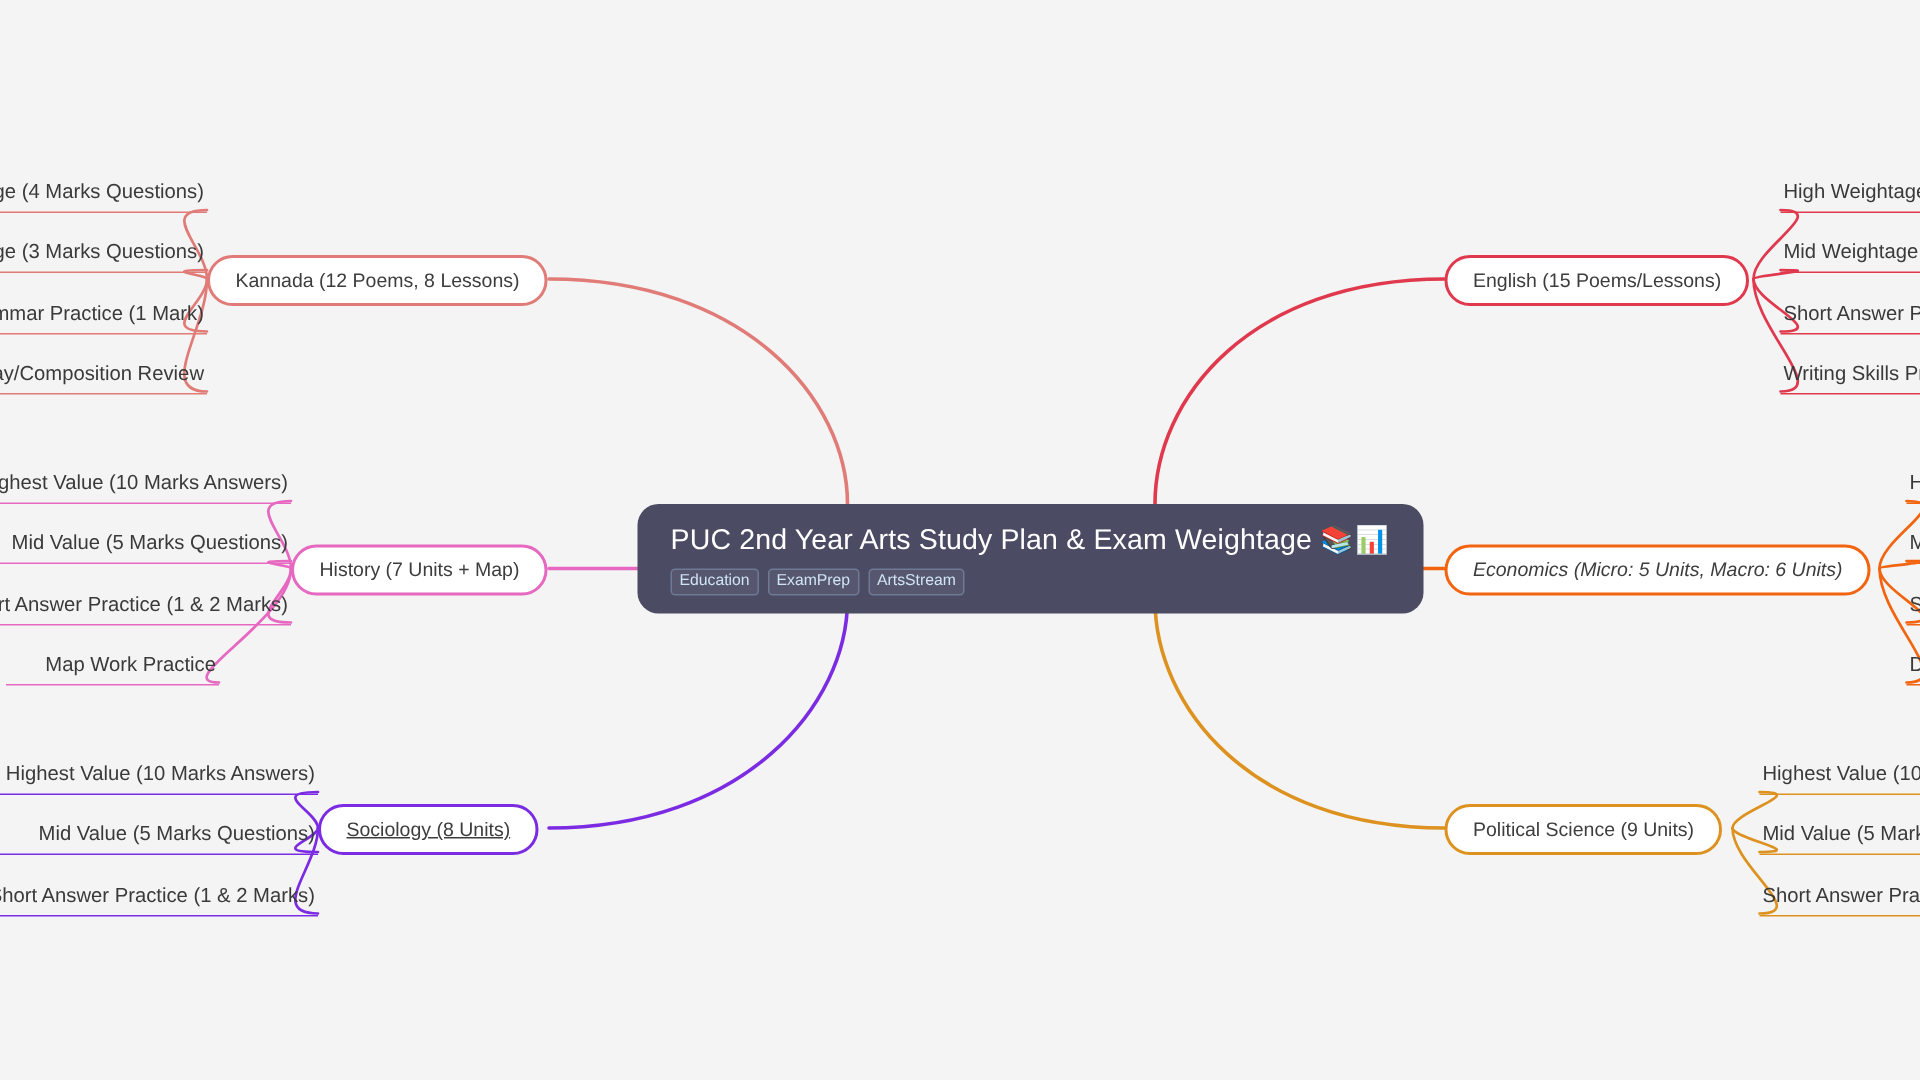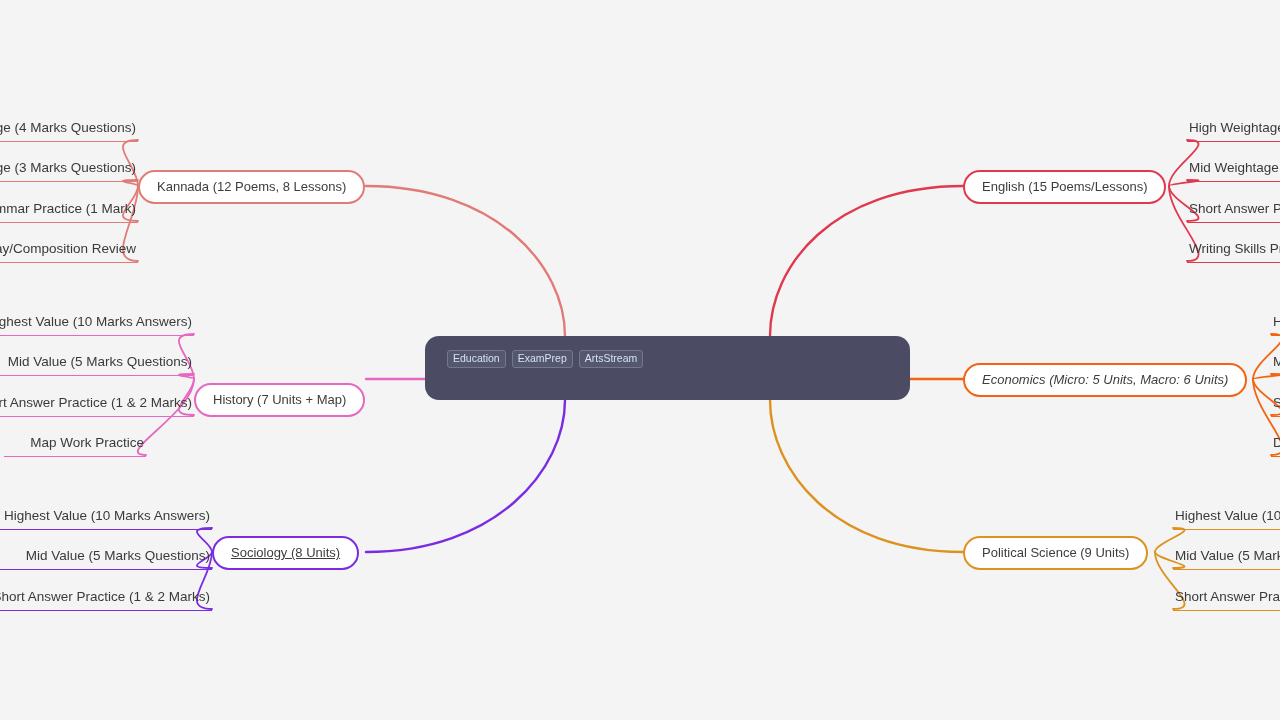--- a/index.html
+++ b/index.html
@@ -130,34 +130,38 @@
       <path d="M 1271 374 C 1305 374, 1253 376.75, 1253 379" stroke="#f2640f" stroke-width="1.8" fill="none" stroke-linecap="round"></path>
       <path d="M 1271 415 C 1305 415, 1253 395.2, 1253 379" stroke="#f2640f" stroke-width="1.8" fill="none" stroke-linecap="round"></path>
       <path d="M 1271 455 C 1305 455, 1253 413.2, 1253 379" stroke="#f2640f" stroke-width="1.8" fill="none" stroke-linecap="round"></path>
       <path d="M 770 400 C 770 470, 833 552, 963 552" stroke="#dd9220" stroke-width="2.4" fill="none" stroke-linecap="round"></path>
       <path d="M 1173 528 C 1207 528, 1155 541.2, 1155 552" stroke="#dd9220" stroke-width="1.8" fill="none" stroke-linecap="round"></path>
       <path d="M 1173 568 C 1207 568, 1155 559.2, 1155 552" stroke="#dd9220" stroke-width="1.8" fill="none" stroke-linecap="round"></path>
       <path d="M 1173 609 C 1207 609, 1155 577.65, 1155 552" stroke="#dd9220" stroke-width="1.8" fill="none" stroke-linecap="round"></path>
     </svg>
 
   <div class="root-node" id="root-node" style="left: 425px; top: 336px; min-width: 485px; min-height: 64px; background: rgb(75, 75, 99);">
+    <div class="root-title">
+      <span>PUC 2nd Year Arts Study Plan &amp; Exam Weightage</span>
+      <span class="emoji">📚📊</span>
+    </div>
     <div class="root-tags" id="root-tags">
         <span class="root-tag">Education</span>
         <span class="root-tag">ExamPrep</span>
         <span class="root-tag">ArtsStream</span>
       </div>
   </div>
 
   <div id="nodes-layer">
       <div class="branch-node" style="left: 138px; top: 170px; border-color: rgb(224, 123, 119);"><span>Kannada (12 Poems, 8 Lessons)</span></div>
       <div class="leaf-node left-side" style="top: 120px; width: 230px; border-bottom-color: rgb(224, 123, 119); left: -92px;"><span>High Weightage (4 Marks Questions)</span></div>
       <div class="leaf-node left-side" style="top: 160px; width: 230px; border-bottom-color: rgb(224, 123, 119); left: -92px;"><span>Mid Weightage (3 Marks Questions)</span></div>
       <div class="leaf-node left-side" style="top: 201px; width: 186px; border-bottom-color: rgb(224, 123, 119); left: -48px;"><span>Grammar Practice (1 Mark)</span></div>
       <div class="leaf-node left-side" style="top: 241px; width: 176px; border-bottom-color: rgb(224, 123, 119); left: -38px;"><span>Essay/Composition Review</span></div>
-      <div class="branch-node" style="left: 194px; top: 363px; border-color: rgb(230, 104, 192); margin-top: 20px;"><span>History (7 Units + Map)</span></div>
+      <div class="branch-node" style="left: 194px; top: 363px; border-color: rgb(230, 104, 192);"><span>History (7 Units + Map)</span></div>
       <div class="leaf-node left-side" style="top: 314px; width: 232px; border-bottom-color: rgb(230, 104, 192); left: -38px;"><span>Highest Value (10 Marks Answers)</span></div>
       <div class="leaf-node left-side" style="top: 354px; width: 226px; border-bottom-color: rgb(230, 104, 192); left: -32px;"><span>Mid Value (5 Marks Questions)</span></div>
       <div class="leaf-node left-side" style="top: 395px; width: 244px; border-bottom-color: rgb(230, 104, 192); left: -50px;"><span>Short Answer Practice (1 &amp; 2 Marks)</span></div>
       <div class="leaf-node left-side" style="top: 435px; width: 142px; border-bottom-color: rgb(230, 104, 192); left: 4px; text-align: right;"><span>Map Work Practice</span></div>
       <div class="branch-node" style="left: 212px; top: 536px; border-color: rgb(123, 44, 227); text-decoration: underline;"><span>Sociology (8 Units)</span></div>
       <div class="leaf-node left-side" style="top: 508px; width: 244px; border-bottom-color: rgb(123, 44, 227); left: -32px;"><span>Highest Value (10 Marks Answers)</span></div>
       <div class="leaf-node left-side" style="top: 548px; width: 226px; border-bottom-color: rgb(123, 44, 227); left: -14px;"><span>Mid Value (5 Marks Questions)</span></div>
       <div class="leaf-node left-side" style="top: 589px; width: 244px; border-bottom-color: rgb(123, 44, 227); left: -32px;"><span>Short Answer Practice (1 &amp; 2 Marks)</span></div>
       <div class="branch-node" style="left: 963px; top: 170px; border-color: rgb(224, 57, 78);"><span>English (15 Poems/Lessons)</span></div>
       <div class="leaf-node right-side" style="top: 120px; width: 234px; border-bottom-color: rgb(224, 57, 78); left: 1187px;"><span>High Weightage (4 Marks Questions)</span></div>

